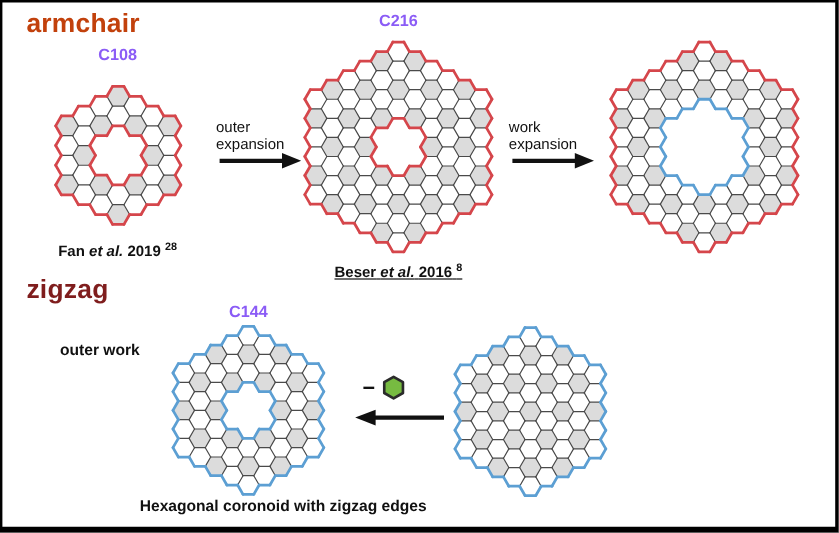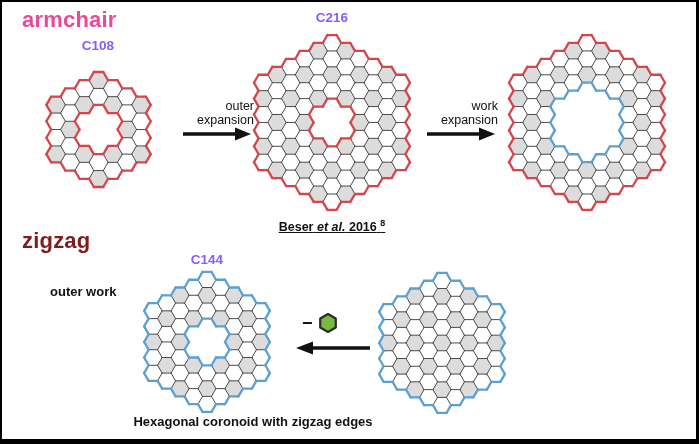--- a/index.html
+++ b/index.html
@@ -4,27 +4,27 @@
 <style>
   * { margin:0; padding:0; box-sizing:border-box; }
   html,body { background:#888; }
   #page {
     position:relative; width:699px; height:444px; background:#ffffff;
     border:2px solid #000; border-right-width:3px; border-bottom-width:5px;
     font-family:"Liberation Sans", sans-serif; overflow:hidden;
   }
   .abs { position:absolute; }
   .section-label { font-size:22px; font-weight:bold; letter-spacing:0.2px; }
-  .red-label  { color:#ec4899; }
+  .red-label  { color:#c2410c; }
   .blue-label { color:#7f1d1d; }
   .mol-label { font-size:13.5px; font-weight:bold; text-align:center; color:#8b5cf6; }
   .caption { font-size:12.5px; font-weight:bold; text-align:center; color:#111; white-space:nowrap; }
   .caption .it { font-style:italic; }
   .caption sup { font-size:9px; }
-  .arrow-text { font-size:12.5px; color:#111; text-align:right; line-height:14px; }
+  .arrow-text { font-size:12.5px; color:#111; text-align:left; line-height:14px; }
   .bold13 { font-size:13px; font-weight:bold; color:#111; }
   .minus-group { display:flex; align-items:center; gap:4px; }
   .minus { font-size:18px; font-weight:bold; color:#111; line-height:20px; }
   svg { display:block; }
 </style>
 </head>
 <body>
 
 <div id="page">
 
@@ -1457,28 +1457,34 @@
         <line x1="63.00" y1="0.00" x2="58.50" y2="7.79" stroke="#5c9fd3"></line>
         <line x1="58.50" y1="-7.79" x2="63.00" y2="0.00" stroke="#5c9fd3"></line>
         <line x1="63.00" y1="15.59" x2="58.50" y2="23.38" stroke="#5c9fd3"></line>
         <line x1="58.50" y1="7.79" x2="63.00" y2="15.59" stroke="#5c9fd3"></line>
         <line x1="63.00" y1="31.18" x2="58.50" y2="38.97" stroke="#5c9fd3"></line>
         <line x1="58.50" y1="38.97" x2="49.50" y2="38.97" stroke="#5c9fd3"></line>
         <line x1="58.50" y1="23.38" x2="63.00" y2="31.18" stroke="#5c9fd3"></line>
       </g>
     </svg>
 
+  <div class="abs caption" style="left:16px;top:198px;width:160px;">
+    <span>Fan</span>
+    <span class="it">et al.</span>
+    <span>2019</span>
+    <sup>28</sup>
+  </div>
   <div class="abs caption" style="left:240px;top:216px;width:180px;text-decoration:underline;">
     <span>Beser</span>
     <span class="it">et al.</span>
     <span>2016</span>
     <sup>8</sup>
   </div>
 
-  <div class="abs bold13" style="left:91px;top:412px;width:320px;text-align:center;">Hexagonal coronoid with zigzag edges</div>
+  <div class="abs bold13" style="left:74px;top:412px;width:320px;text-align:center;">Hexagonal coronoid with zigzag edges</div>
 
   <div class="abs arrow-text" style="left:178px;top:97px;width:74px;">
     <div>outer</div>
     <div>expansion</div>
   </div>
   <svg class="abs" style="left:180px;top:124px;" width="70" height="16" viewBox="0 0 70 16">
     <line x1="1" y1="8" x2="55" y2="8" stroke="#111" stroke-width="3.6"></line>
     <polygon points="53,1.5 69,8 53,14.5" fill="#111"></polygon>
   </svg>
 

